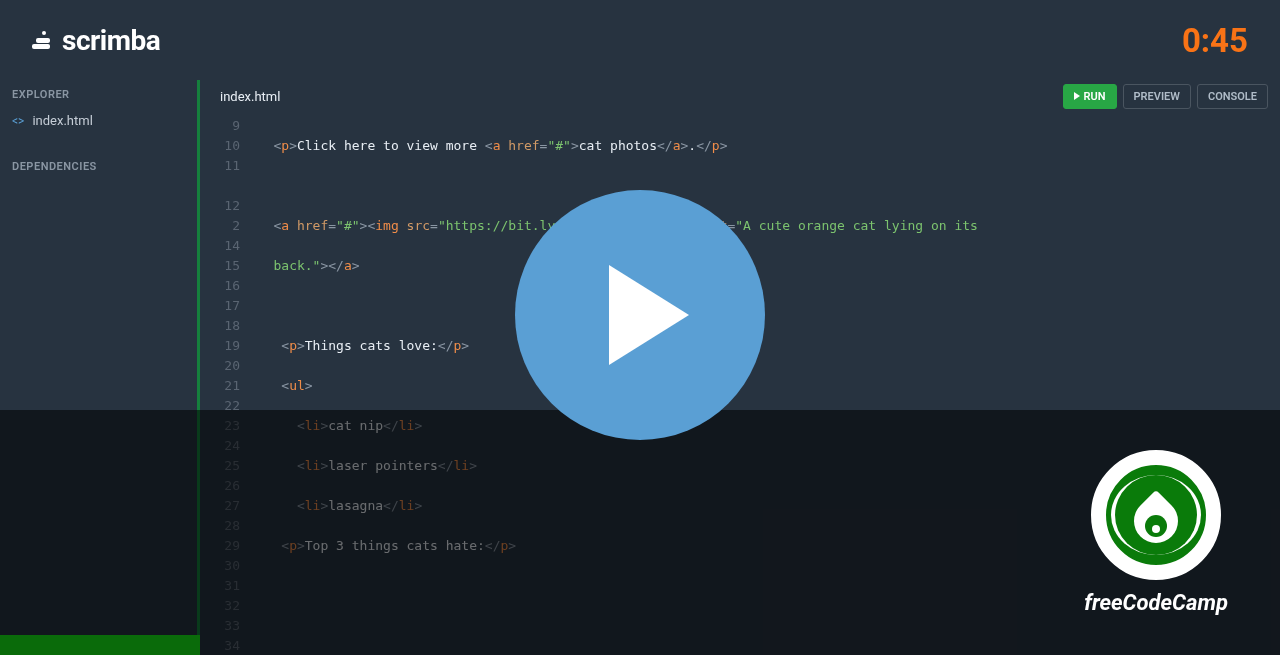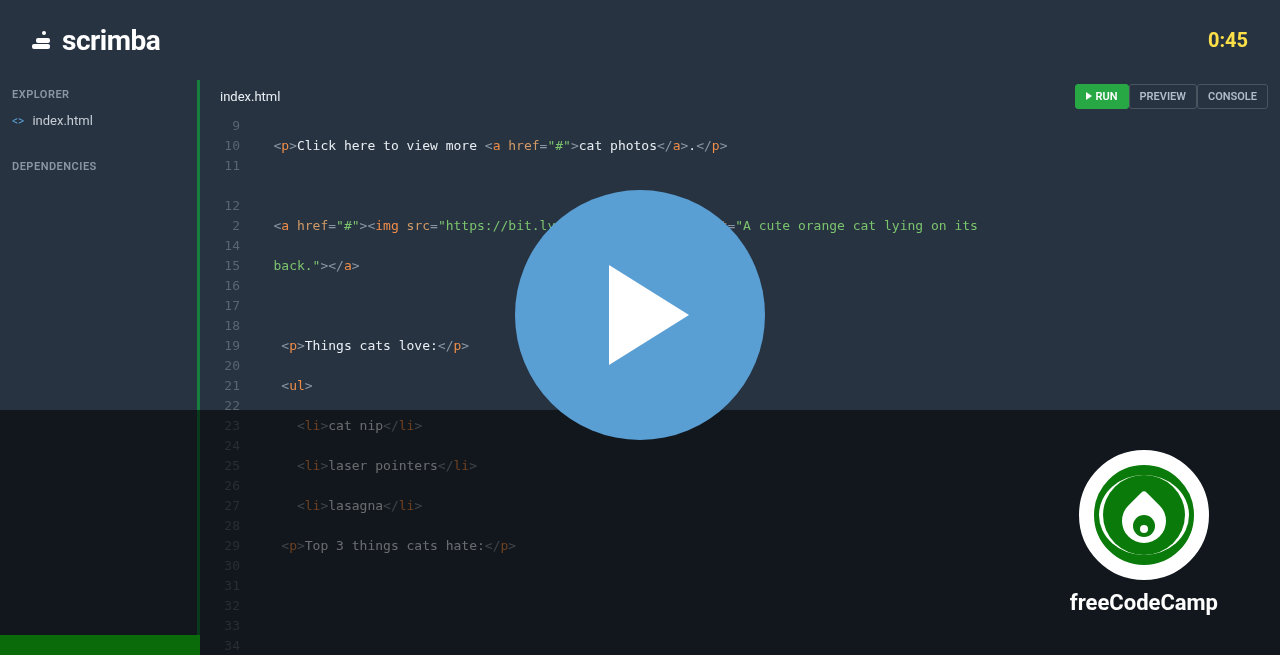--- a/index.html
+++ b/index.html
@@ -17,21 +17,21 @@
 }
 .logo { display: flex; align-items: center; gap: 10px; color: #fff; }
 .logo-dots { display: flex; flex-direction: column; gap: 3px; position: relative; width: 20px; height: 18px;}
 .logo-dots::before, .logo-dots::after {
   content: ""; position: absolute; background: #fff; height: 5px; border-radius: 2px;
 }
 .logo-top { position:absolute; top:0; left:10px; width:4px; height:4px; background:#fff; border-radius:50%;}
 .logo-mid { position:absolute; top:7px; left:4px; width:14px; height:5px; background:#fff; border-radius:2px;}
 .logo-bot { position:absolute; bottom:0; left:0px; width:18px; height:5px; background:#fff; border-radius:2px;}
 .logo-text { font-size: 28px; font-weight: 700; letter-spacing: -0.5px; }
-.timer { font-size: 20px; font-weight: 700; color: #fde047; }
+.timer { font-size: 33px; font-weight: 700; color: #f97316; }
 .main { display: flex; height: 575px; }
 .sidebar {
   width: 200px; background: #273340; border-right: 3px solid #15803d;
 }
 .side-hdr {
   padding: 8px 12px; font-size: 11px; font-weight: 600; color: #8a96a3;
   letter-spacing: 0.5px;
 }
 .side-item {
   display: flex; align-items: center; gap: 8px;
@@ -39,21 +39,21 @@
 }
 .side-item .ficon { color: #5a9fd4; font-size: 12px; }
 .side-divider { height: 20px; }
 .editor { flex: 1; display: flex; flex-direction: column; position: relative; }
 .tabbar {
   height: 32px; background: #273340;
   display: flex; align-items: center; justify-content: space-between;
   padding: 0 12px 0 20px;
 }
 .tab { font-size: 13px; color: #e8eef4; }
-.actions { display: flex; gap: 0; }
+.actions { display: flex; gap: 6px; }
 .btn {
   font-size: 11px; font-weight: 600; padding: 5px 10px; border-radius: 3px;
   border: 1px solid #4a5560; color: #b0bcc8; cursor: pointer; background: transparent;
 }
 .btn-run {
   background: #28a745; color: #fff; border-color: #28a745;
   display: flex; align-items: center; gap: 4px;
 }
 .btn-run .tri { width:0; height:0; border-top:4px solid transparent; border-bottom:4px solid transparent; border-left:6px solid #fff;}
 .code-wrap { flex: 1; background: #273340; display: flex; overflow: hidden; }
@@ -86,22 +86,22 @@
   width: 250px; height: 250px; border-radius: 50%;
   background: #5a9fd4; display: flex; align-items: center; justify-content: center;
   cursor: pointer;
 }
 .play-overlay .ptri {
   width:0; height:0; margin-left: 18px;
   border-top: 50px solid transparent; border-bottom: 50px solid transparent;
   border-left: 80px solid #fff;
 }
 .fcc {
-  position: absolute; right: 62px; bottom: 40px;
-  display: flex; flex-direction: column; align-items: center; gap: 10px;
+  position: absolute; right: 52px; bottom: 40px;
+  display: flex; flex-direction: column; align-items: center; gap: 10px; font-style: italic;
 }
 .fcc-circle {
   width: 130px; height: 130px; border-radius: 50%;
   background: #fff; border: 4px solid #fff;
   display: flex; align-items: center; justify-content: center;
 }
 .fcc-inner {
   width: 110px; height: 110px; border-radius: 50%;
   background: #0a7b0a; border: 5px solid #fff;
   display: flex; align-items: center; justify-content: center;

